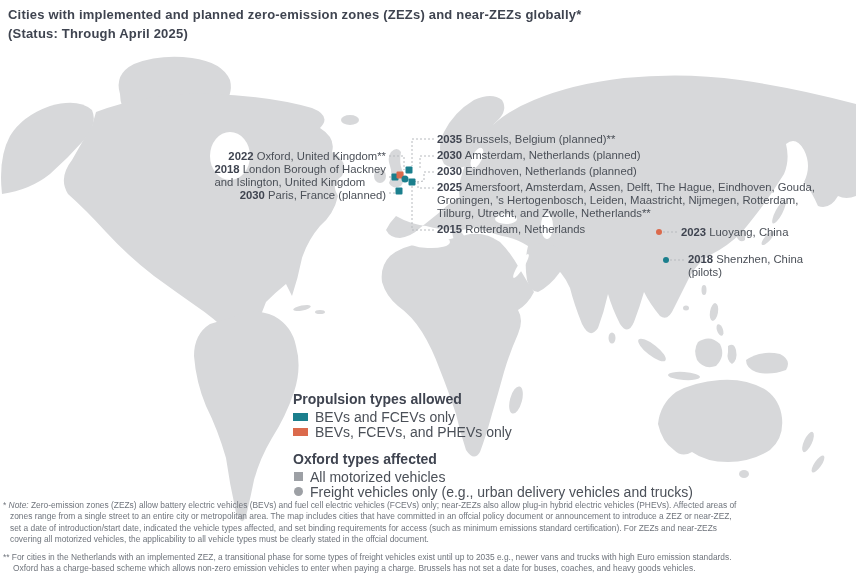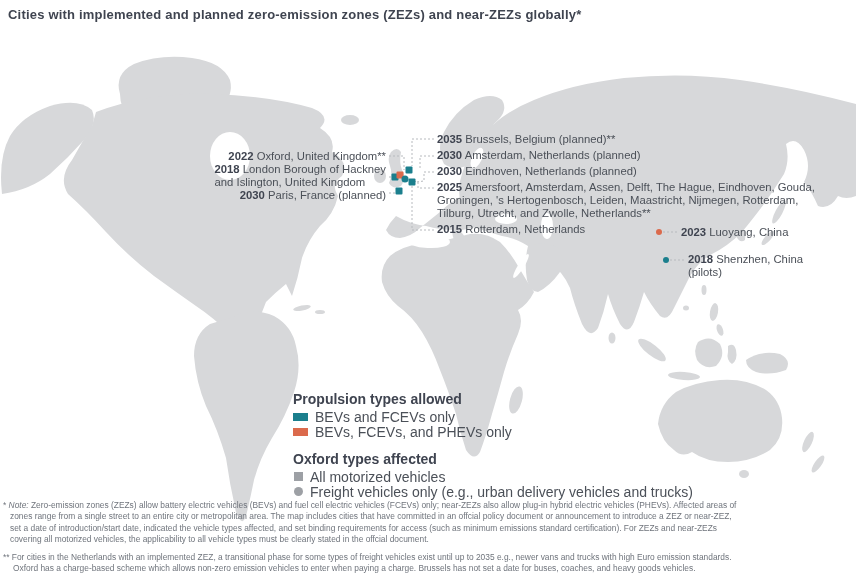--- a/index.html
+++ b/index.html
@@ -30,20 +30,21 @@
   .fn-cont2{padding-left:10px;}
   .it{font-style:italic;}
 </style>
 </head>
 <body>
 
 <div id="figure">
 
   <div id="title">
     <div>Cities with implemented and planned zero-emission zones (ZEZs) and near-ZEZs globally*</div>
+    <div>(Status: Through April 2025)</div>
   </div>
 
   <svg id="map-svg" width="856" height="576" viewBox="0 0 856 576" aria-hidden="true">
     <g fill="#d7d8da" stroke="none">
 
       <path d="M120,94 Q114,74 134,64 Q160,54 192,58 Q222,62 230,80 Q234,96 220,108 Q200,124 172,128 Q144,130 130,118 Q120,108 120,94 Z"></path>
 
       <path d="M2,194 Q-2,158 10,136 Q22,116 50,106 Q78,98 92,110 Q98,124 84,140 Q68,158 50,174 Q30,190 2,194 Z"></path>
 
       <path d="M96,112 Q150,92 212,94 Q270,96 312,108 Q332,116 320,128 Q336,138 332,152 Q350,162 342,176 Q330,184 338,196 Q334,214 320,226 Q308,240 302,258 Q298,278 292,296 L286,284 Q276,292 266,302 Q260,318 252,336 Q258,348 266,360 L254,362 Q242,348 230,334 Q214,318 196,306 Q176,292 154,276 Q128,256 106,232 Q86,210 68,194 Q58,178 72,160 Q82,142 92,126 Z"></path>

